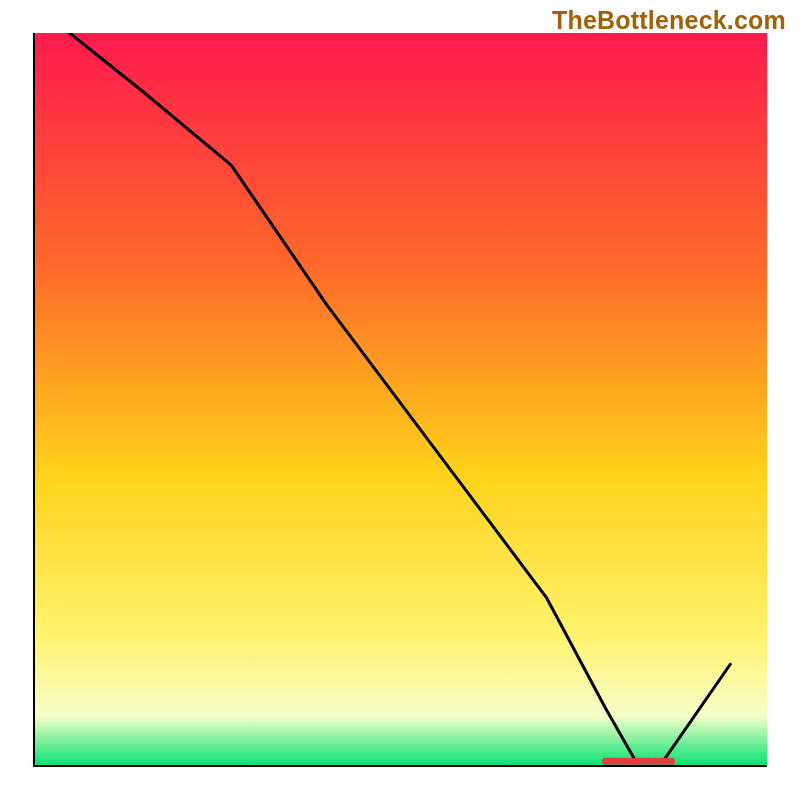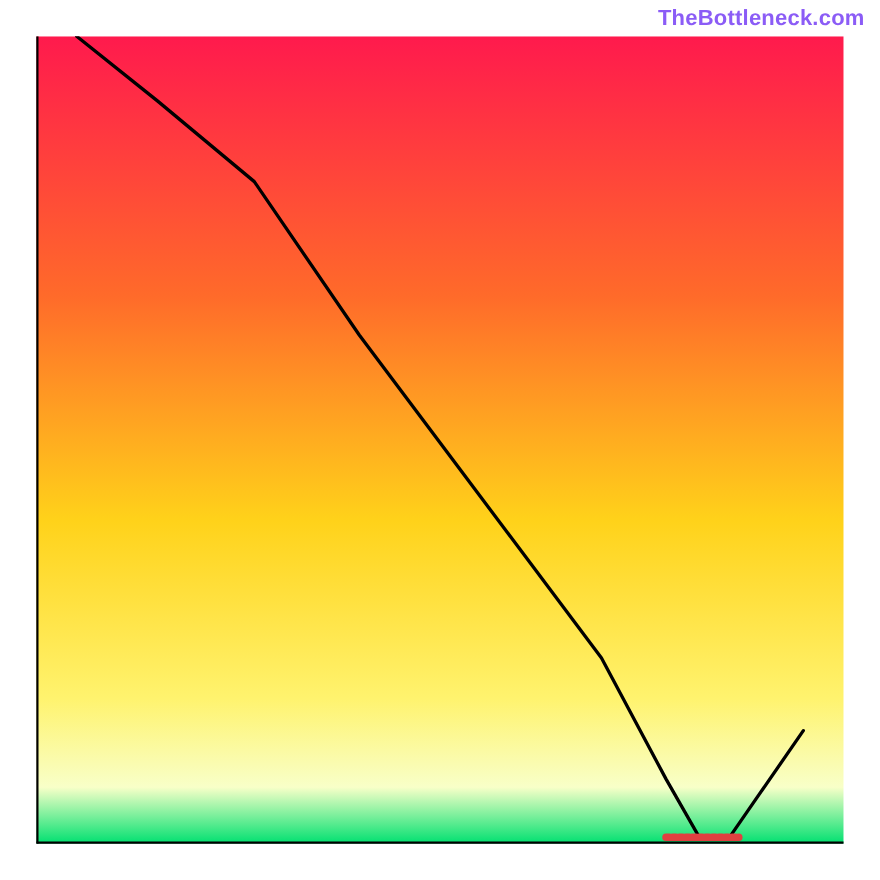--- a/index.html
+++ b/index.html
@@ -13,23 +13,23 @@
   }
   .wrap {
     position: relative;
     width: 800px;
     height: 800px;
   }
   .watermark {
     position: absolute;
     top: 6px;
     right: 14px;
-    font-size: 20px;
+    font-size: 25px;
     font-weight: 600;
-    color: #8b5cf6;
+    color: #a16207;
     letter-spacing: 0.2px;
   }
   .plot {
     position: absolute;
     left: 33px;
     top: 33px;
     width: 734px;
     height: 734px;
     box-sizing: border-box;
   }

